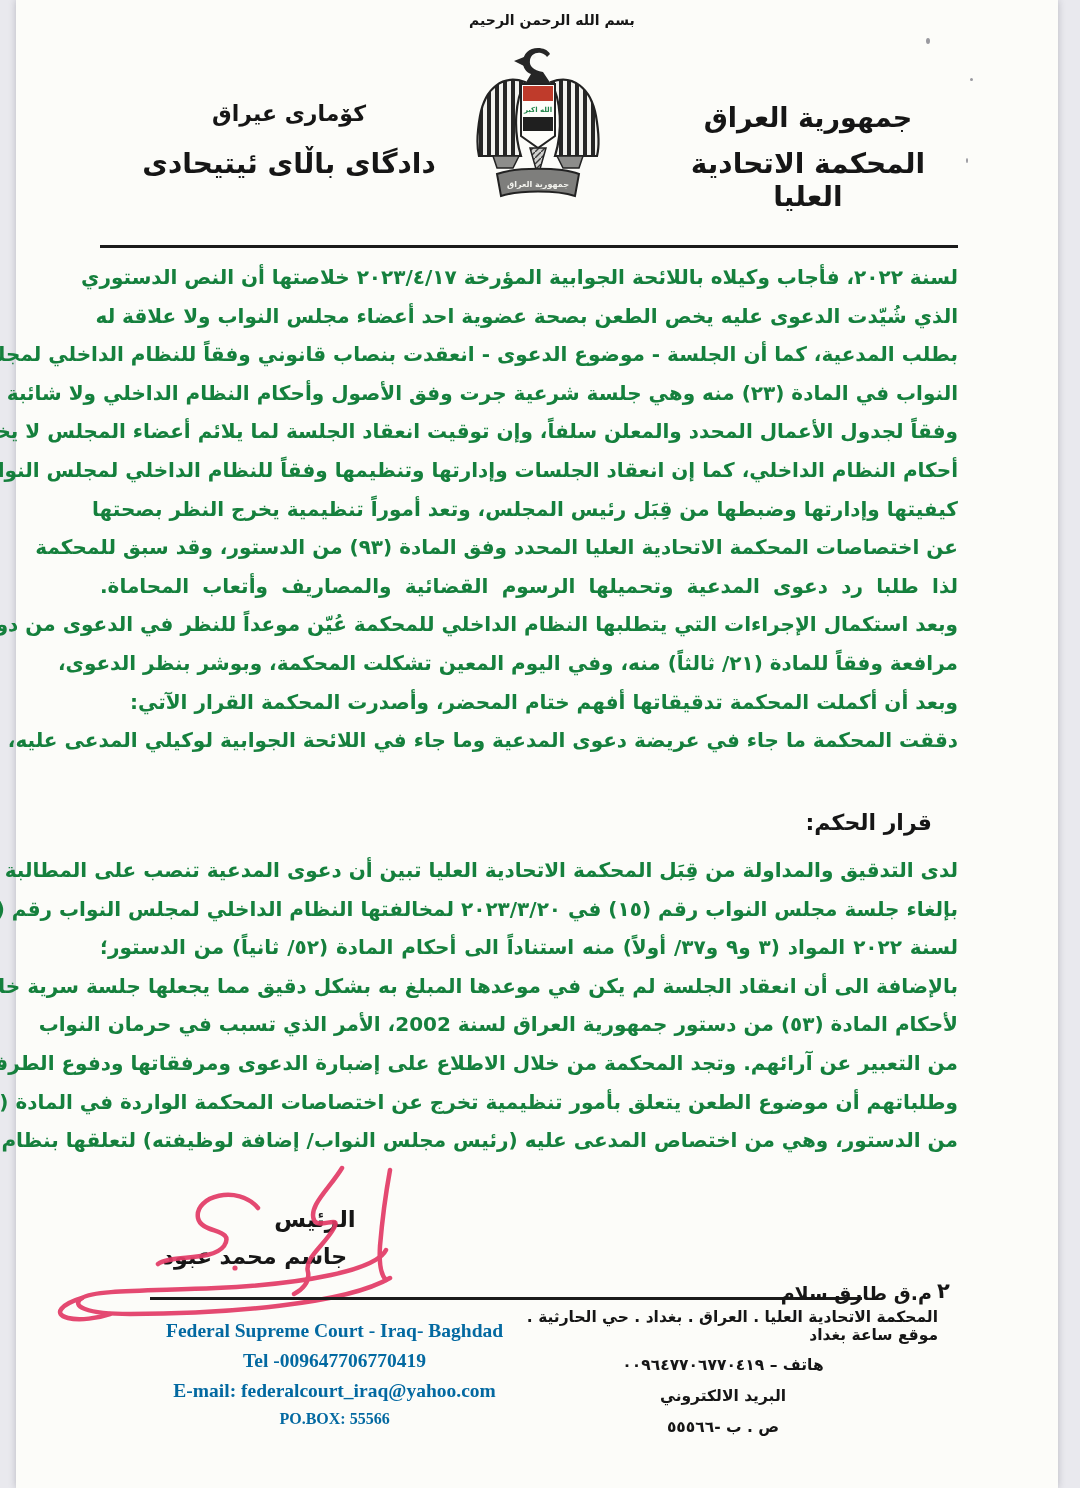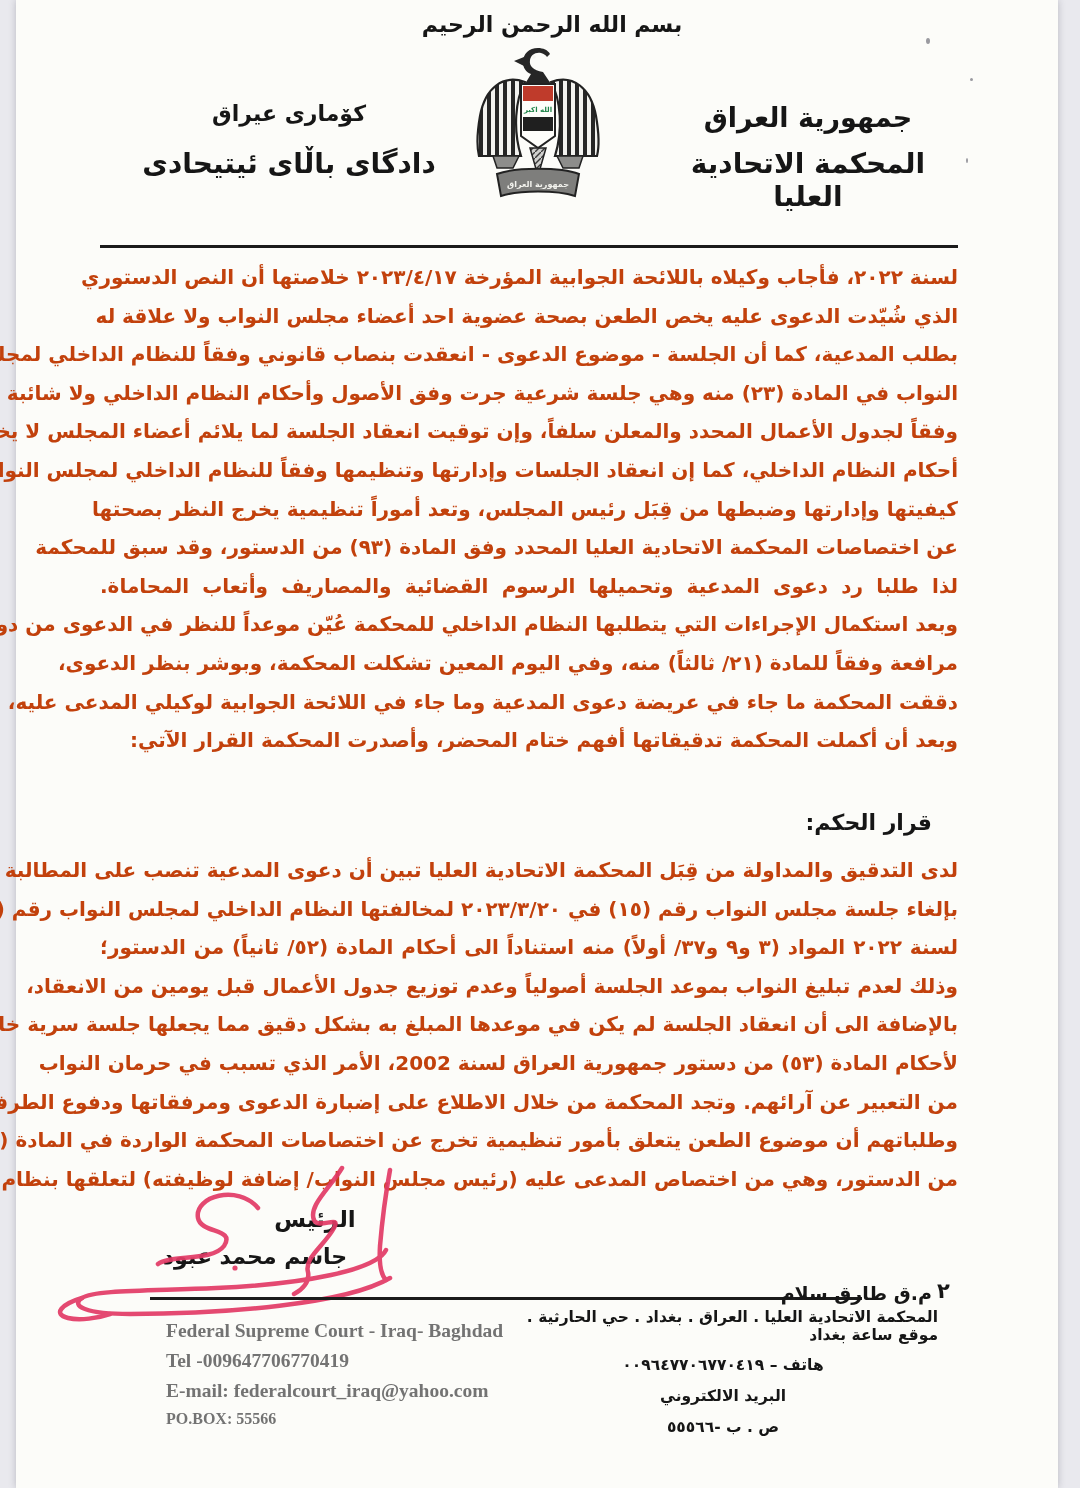--- a/index.html
+++ b/index.html
@@ -2,33 +2,33 @@
 <html lang="ar"><head>
 <meta charset="utf-8">
 <style>
   html,body{margin:0;padding:0;width:1080px;height:1488px;overflow:hidden;
     background:#e9e9ee;font-family:"DejaVu Sans",sans-serif;}
   .page{position:absolute;left:16px;top:0;width:1042px;height:1488px;
     background:#fcfcf9;box-shadow:0 0 7px rgba(40,40,60,.25);}
   .abs{position:absolute;}
   .ar{direction:rtl;unicode-bidi:plaintext;color:#161616;}
   .bismillah{top:12px;left:386px;width:300px;text-align:center;
-    font-size:22px;font-weight:bold;}
+    font-size:14px;font-weight:bold;}
   .hdr-right{top:102px;right:95px;width:310px;text-align:center;}
   .hdr-right .country{font-size:27px;font-weight:bold;margin-bottom:14px;}
   .hdr-right .court{font-size:28px;font-weight:bold;margin-bottom:17px;}
   .hdr-right .casenum{font-size:20px;font-weight:bold;}
   .hdr-left{top:101px;left:108px;width:330px;text-align:center;}
   .hdr-left .ku1{font-size:22px;font-weight:bold;margin-bottom:21px;}
   .hdr-left .ku2{font-size:28px;font-weight:bold;margin-top:20px;}
   .rule{background:#1b1b1b;height:3px;}
   .rule-top{top:245px;left:84px;width:858px;}
   .rule-footer{top:1297px;left:134px;width:712px;}
   .para{left:84px;width:858px;line-height:38.6px;font-size:20px;
-    font-weight:bold;color:#c2410c;}
+    font-weight:bold;color:#15803d;}
   .para1{top:258px;}
   .para2{top:851px;}
   .bline{text-align:justify;text-align-last:justify;height:38.6px;
     white-space:nowrap;overflow:visible;}
   .bline.last{text-align-last:right;white-space:normal;}
   .ruling-head{top:810px;right:126px;font-size:22px;font-weight:bold;}
   .sig-title{top:1206px;left:239px;width:120px;text-align:center;
     font-size:23px;font-weight:bold;}
   .sig-name{top:1244px;left:124px;width:230px;text-align:center;
     font-size:22px;font-weight:bold;}
@@ -37,21 +37,21 @@
   .pagenum{top:1279px;left:921px;font-size:21px;font-weight:bold;}
   .f-ar{top:1308px;right:120px;width:430px;}
   .f-ar .addr{font-size:15.5px;font-weight:bold;text-align:right;
     margin-bottom:12px;}
   .f-ar .ph{font-size:15.5px;font-weight:bold;text-align:center;
     margin-bottom:13px;}
   .f-ar .em{font-size:15.5px;font-weight:bold;text-align:center;
     margin-bottom:13px;}
   .f-ar .pb{font-size:15.5px;font-weight:bold;text-align:center;}
   .f-en{top:1316px;left:150px;font-family:"Liberation Serif",serif;
-    font-weight:bold;color:#737373;}
+    font-weight:bold;color:#0369a1;text-align:center;}
   .f-en .l{font-size:19.5px;line-height:30px;}
   .f-en .s{font-size:16px;line-height:26px;}
   .speck{position:absolute;background:#9a9aa0;border-radius:50%;}
 </style>
 </head>
 <body>
 
 <div class="page">
 
   <div class="abs ar bismillah">بسم الله الرحمن الرحيم</div>
@@ -102,31 +102,30 @@
     <div class="bline">الذي شُيّدت الدعوى عليه يخص الطعن بصحة عضوية احد أعضاء مجلس النواب ولا علاقة له</div>
     <div class="bline">بطلب المدعية، كما أن الجلسة - موضوع الدعوى - انعقدت بنصاب قانوني وفقاً للنظام الداخلي لمجلس</div>
     <div class="bline">النواب في المادة (٢٣) منه وهي جلسة شرعية جرت وفق الأصول وأحكام النظام الداخلي ولا شائبة عليها</div>
     <div class="bline">وفقاً لجدول الأعمال المحدد والمعلن سلفاً، وإن توقيت انعقاد الجلسة لما يلائم أعضاء المجلس لا يخالف</div>
     <div class="bline">أحكام النظام الداخلي، كما إن انعقاد الجلسات وإدارتها وتنظيمها وفقاً للنظام الداخلي لمجلس النواب تُنظّم</div>
     <div class="bline">كيفيتها وإدارتها وضبطها من قِبَل رئيس المجلس، وتعد أموراً تنظيمية يخرج النظر بصحتها</div>
     <div class="bline">عن اختصاصات المحكمة الاتحادية العليا المحدد وفق المادة (٩٣) من الدستور، وقد سبق للمحكمة</div>
     <div class="bline">لذا طلبا رد دعوى المدعية وتحميلها الرسوم القضائية والمصاريف وأتعاب المحاماة.</div>
     <div class="bline">وبعد استكمال الإجراءات التي يتطلبها النظام الداخلي للمحكمة عُيّن موعداً للنظر في الدعوى من دون</div>
     <div class="bline">مرافعة وفقاً للمادة (٢١/ ثالثاً) منه، وفي اليوم المعين تشكلت المحكمة، وبوشر بنظر الدعوى،</div>
+    <div class="bline last">وبعد أن أكملت المحكمة تدقيقاتها أفهم ختام المحضر، وأصدرت المحكمة القرار الآتي:</div>
     <div class="bline">دققت المحكمة ما جاء في عريضة دعوى المدعية وما جاء في اللائحة الجوابية لوكيلي المدعى عليه،</div>
-    <div class="bline last">وبعد أن أكملت المحكمة تدقيقاتها أفهم ختام المحضر، وأصدرت المحكمة القرار الآتي:</div>
   </div>
 
   <div class="abs ar ruling-head">قرار الحكم:</div>
 
   <div class="abs ar para para2">
     <div class="bline">لدى التدقيق والمداولة من قِبَل المحكمة الاتحادية العليا تبين أن دعوى المدعية تنصب على المطالبة</div>
     <div class="bline">بإلغاء جلسة مجلس النواب رقم (١٥) في ٢٠٢٣/٣/٢٠ لمخالفتها النظام الداخلي لمجلس النواب رقم (١)</div>
     <div class="bline">لسنة ٢٠٢٢ المواد (٣ و٩ و٣٧/ أولاً) منه استناداً الى أحكام المادة (٥٢/ ثانياً) من الدستور؛</div>
-    <div class="bline">وذلك لعدم تبليغ النواب بموعد الجلسة أصولياً وعدم توزيع جدول الأعمال قبل يومين من الانعقاد،</div>
     <div class="bline">بالإضافة الى أن انعقاد الجلسة لم يكن في موعدها المبلغ به بشكل دقيق مما يجعلها جلسة سرية خلافاً</div>
     <div class="bline">لأحكام المادة (٥٣) من دستور جمهورية العراق لسنة 2002، الأمر الذي تسبب في حرمان النواب</div>
     <div class="bline">من التعبير عن آرائهم. وتجد المحكمة من خلال الاطلاع على إضبارة الدعوى ومرفقاتها ودفوع الطرفين</div>
     <div class="bline">وطلباتهم أن موضوع الطعن يتعلق بأمور تنظيمية تخرج عن اختصاصات المحكمة الواردة في المادة (٩٣)</div>
     <div class="bline">من الدستور، وهي من اختصاص المدعى عليه (رئيس مجلس النواب/ إضافة لوظيفته) لتعلقها بنظام</div>
   </div>
 
   <div class="abs ar sig-title">الرئيس</div>
   <div class="abs ar sig-name">جاسم محمد عبود</div>
 

